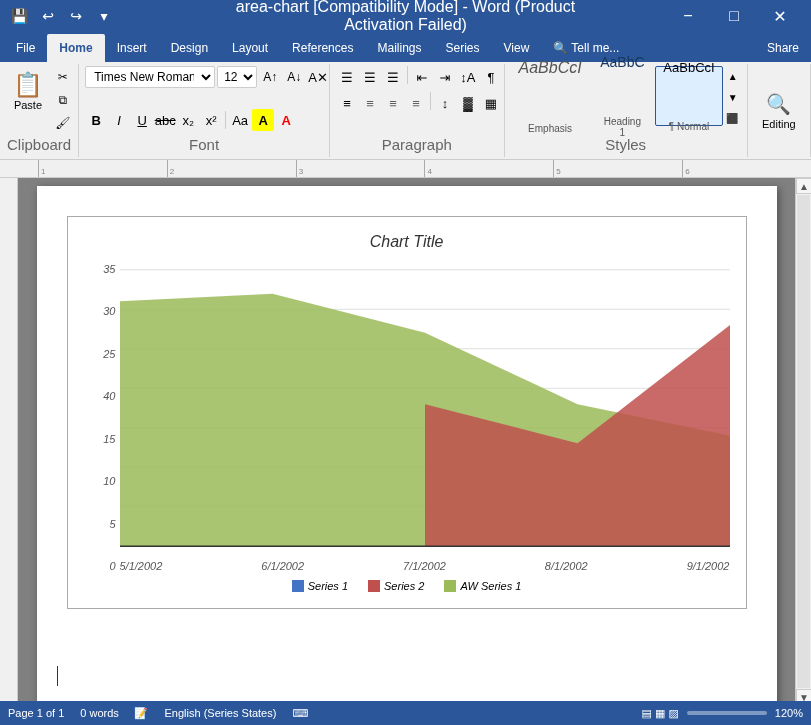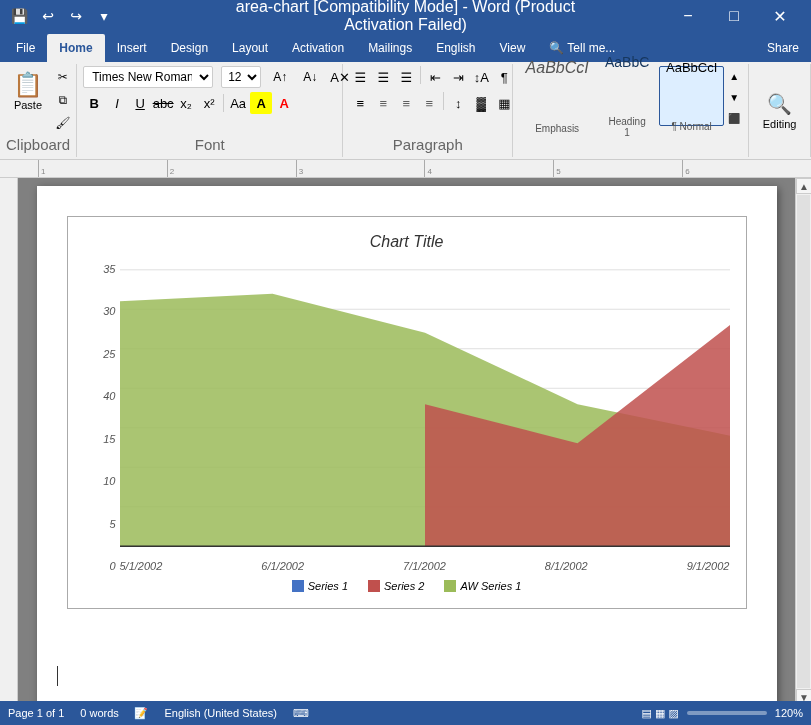--- a/index.html
+++ b/index.html
@@ -104,21 +104,21 @@
     .size-select {
       width: 40px;
       height: 22px;
       font-size: 12px;
       border: 1px solid #ccc;
       border-radius: 2px;
       padding: 0 2px;
       background: white;
       cursor: pointer;
     }
-    .font-row1 { display: flex; gap: 8px; margin-bottom: 2px; }
+    .font-row1 { display: flex; gap: 2px; margin-bottom: 19px; }
     .font-row2 { display: flex; gap: 1px; align-items: center; }
     .font-btn {
       width: 22px; height: 22px;
       display: flex; align-items: center; justify-content: center;
       cursor: pointer;
       border: 1px solid transparent;
       border-radius: 2px;
       font-size: 13px;
     }
     .font-btn.bold { font-weight: bold; }
@@ -288,23 +288,23 @@
     <button class="title-bar-btn close">✕</button>
   </div>
 </div>
 
 <div class="ribbon-tabs">
   <div class="ribbon-tab">File</div>
   <div class="ribbon-tab active">Home</div>
   <div class="ribbon-tab">Insert</div>
   <div class="ribbon-tab">Design</div>
   <div class="ribbon-tab">Layout</div>
-  <div class="ribbon-tab">Activation</div>
+  <div class="ribbon-tab">References</div>
   <div class="ribbon-tab">Mailings</div>
-  <div class="ribbon-tab">English</div>
+  <div class="ribbon-tab">Series</div>
   <div class="ribbon-tab">View</div>
   <div class="ribbon-tab">🔍 Tell me...</div>
   <div class="ribbon-tab" style="margin-left:auto;">Share</div>
 </div>
 
 <div class="ribbon">
 
   <div class="ribbon-group clipboard-group">
     <div class="ribbon-group-content">
       <div class="paste-btn">
@@ -393,20 +393,21 @@
       <div class="style-card active">
         <span class="style-preview" style="font-size:13px;">AaBbCcI</span>
         <span class="style-label">¶ Normal</span>
       </div>
       <div class="styles-scroll">
         <div class="styles-arrow">▲</div>
         <div class="styles-arrow">▼</div>
         <div class="styles-arrow">⬛</div>
       </div>
     </div>
+    <div class="ribbon-group-label">Styles</div>
   </div>
 
   <div class="ribbon-group editing-group">
     <div class="editing-btn">
       <span class="editing-icon">🔍</span>
       <span class="editing-label">Editing</span>
     </div>
   </div>
 
 </div>
@@ -503,21 +504,21 @@
     </div>
     <div class="scroll-btn">▼</div>
   </div>
 </div>
 
 <div class="status-bar">
   <div class="status-left">
     <span>Page 1 of 1</span>
     <span>0 words</span>
     <span>📝</span>
-    <span>English (United States)</span>
+    <span>English (Series States)</span>
     <span>⌨</span>
   </div>
   <div class="status-right">
     <span>▤ ▦ ▨</span>
     <div class="zoom-slider"></div>
     <span>120%</span>
   </div>
 </div>
 
 </body></html>

